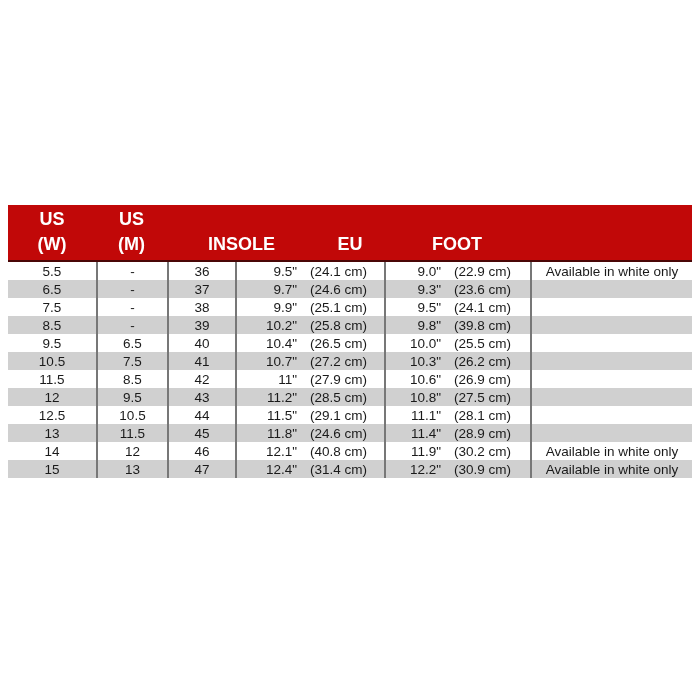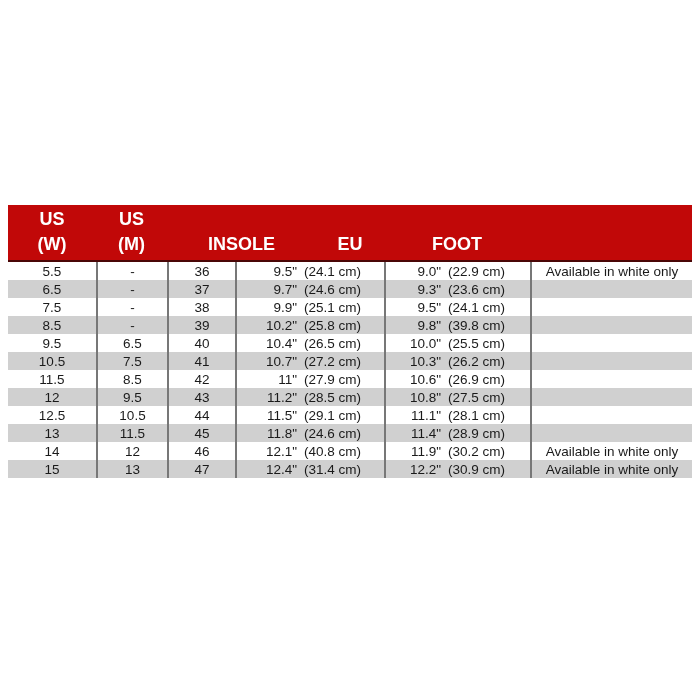--- a/index.html
+++ b/index.html
@@ -61,21 +61,21 @@
   .c1{width:88px;}
   .c2{width:71px;}
   .c3{width:68px;}
   .c4{width:149px;}
   .c5{width:146px;}
   .c6{width:162px;}
   .tr .c2,.tr .c3,.tr .c4,.tr .c5,.tr .c6{border-left:2px solid var(--grid-line);}
   .tr .c4,.tr .c5{justify-content:flex-start;}
   .c4 .in{display:inline-block;width:60px;text-align:right;}
   .c5 .in{display:inline-block;width:55px;text-align:right;}
-  .cm{margin-left:7px;}
+  .cm{margin-left:13px;}
 </style>
 </head>
 <body>
 
 <div class="size-table">
   <div class="thead">
     <div class="th c1">
       <div>US</div>
       <div>(W)</div>
     </div>

